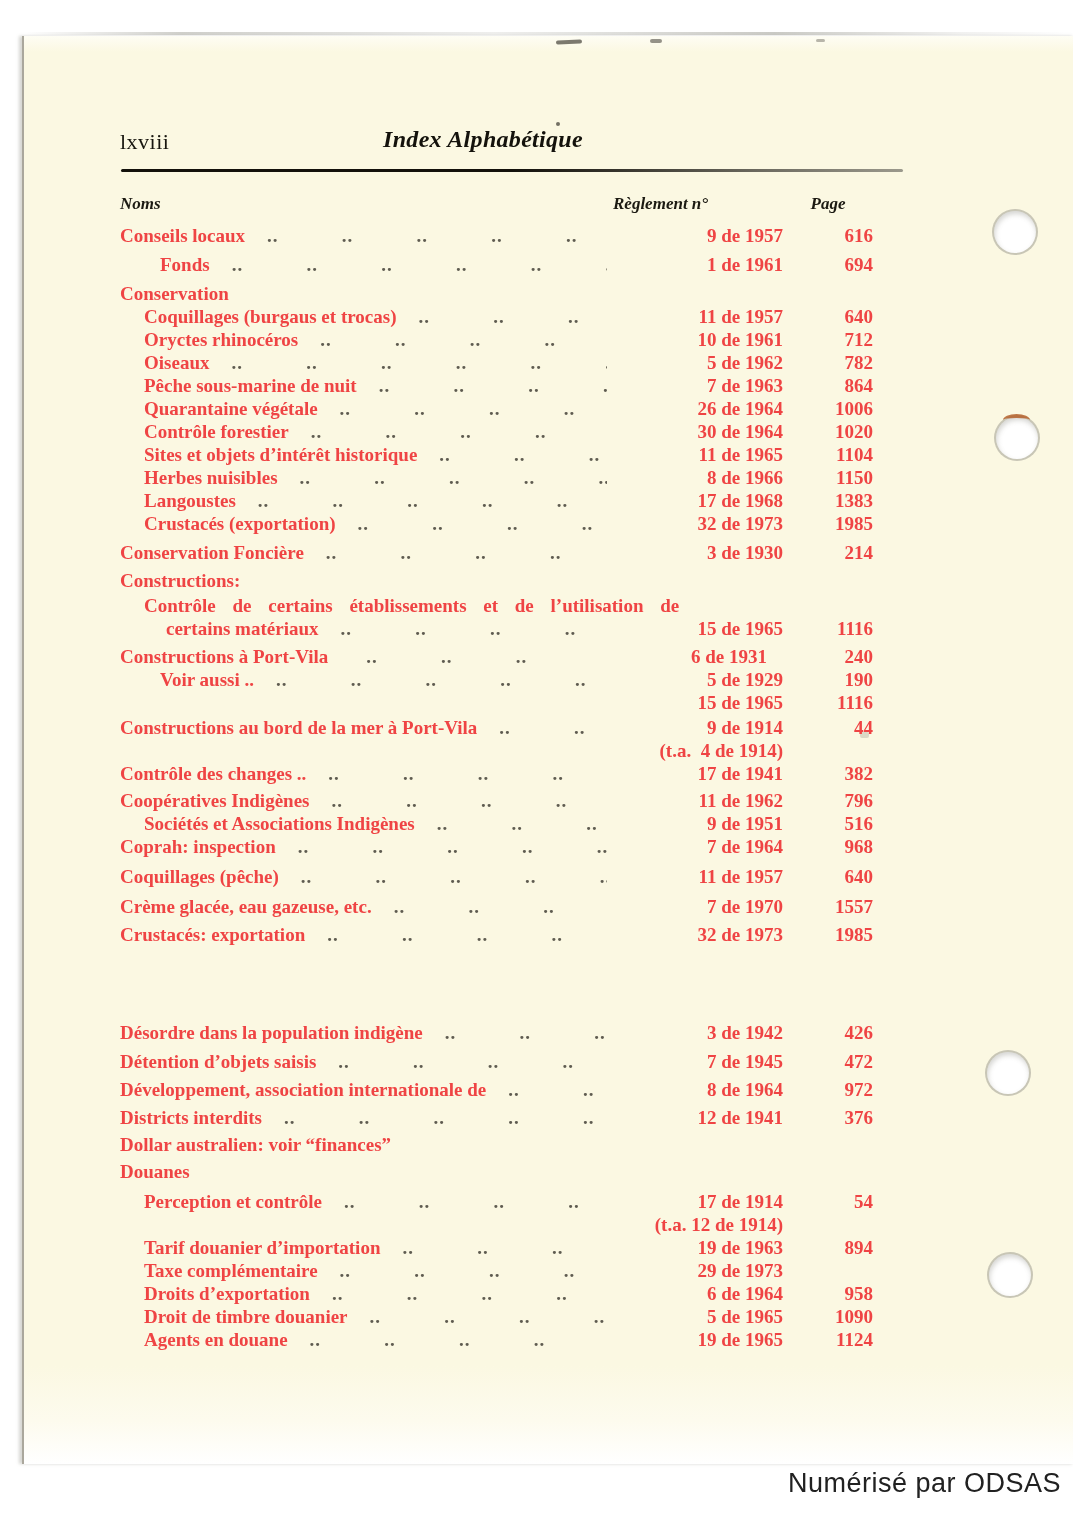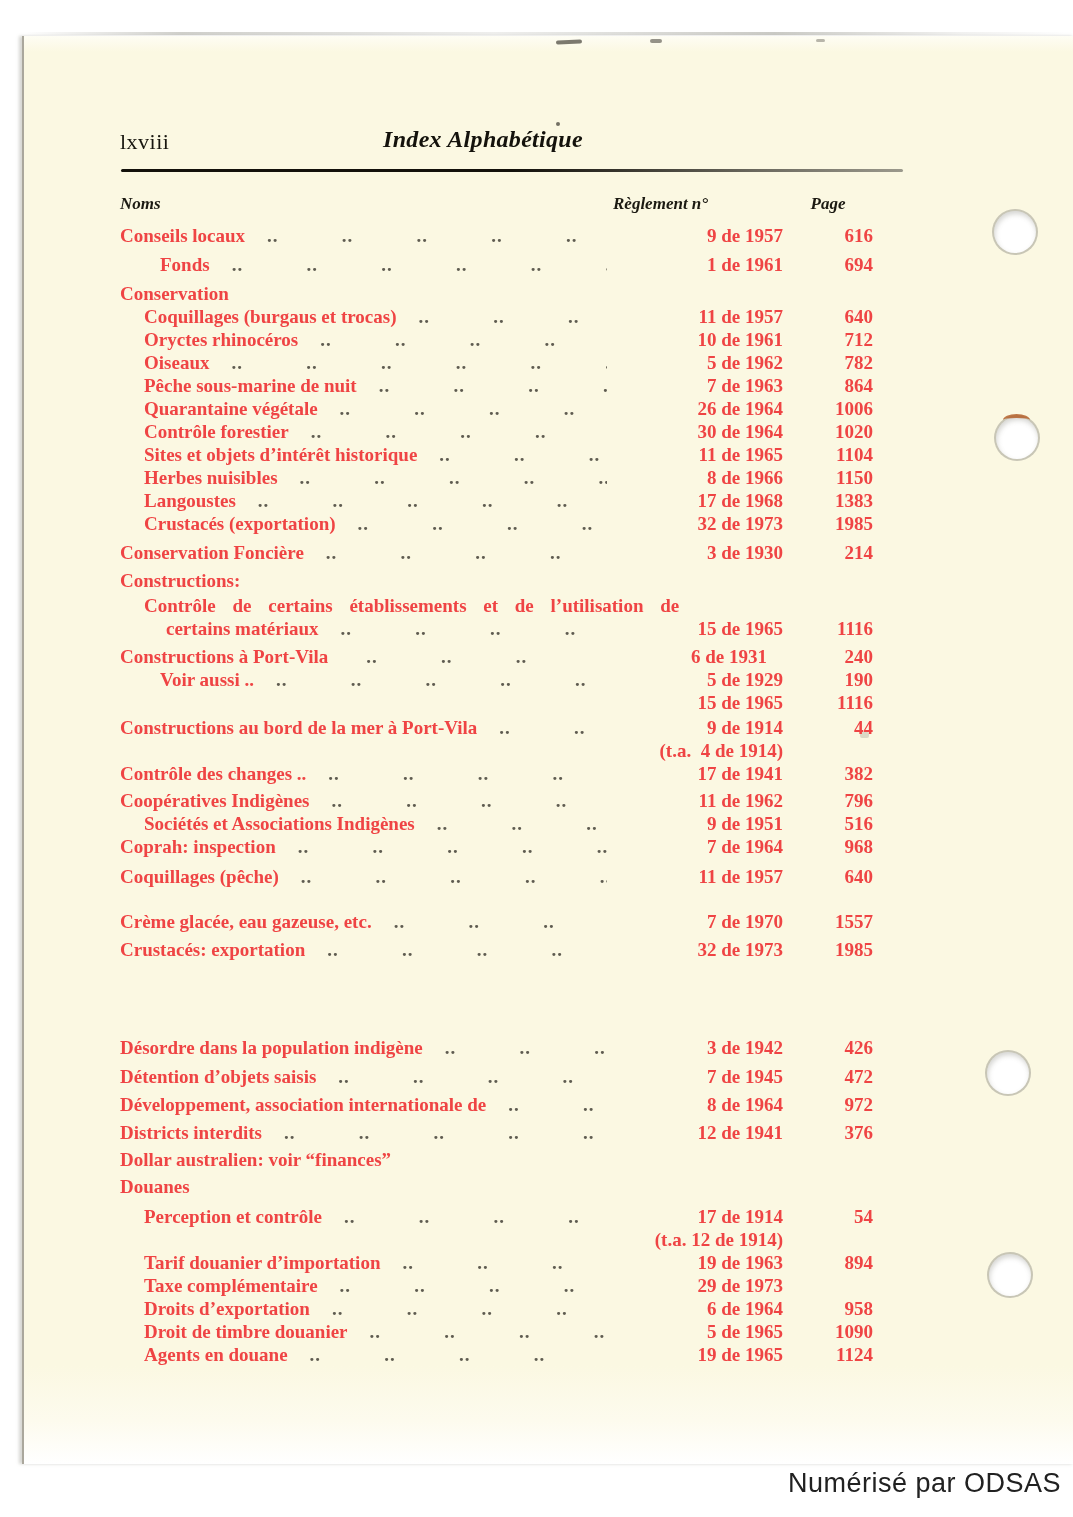--- a/index.html
+++ b/index.html
@@ -256,21 +256,21 @@
       <span class="lead"></span>
       <span class="reg">7 de 1964</span>
       <span class="pg">968</span>
     </div>
     <div class="row" style="margin-top: 7px;">
       <span class="lbl">Coquillages (pêche)</span>
       <span class="lead"></span>
       <span class="reg">11 de 1957</span>
       <span class="pg">640</span>
     </div>
-    <div class="row" style="margin-top: 22px; align-items: center;">
+    <div class="row" style="margin-top: 7px; align-items: center;">
       <span class="lbl">Crème glacée, eau gazeuse, etc.</span>
       <span class="lead"></span>
       <span class="reg">7 de 1970</span>
       <span class="pg">1557</span>
     </div>
     <div class="row" style="margin-top: 5px;">
       <span class="lbl">Crustacés: exportation</span>
       <span class="lead"></span>
       <span class="reg">32 de 1973</span>
       <span class="pg">1985</span>

